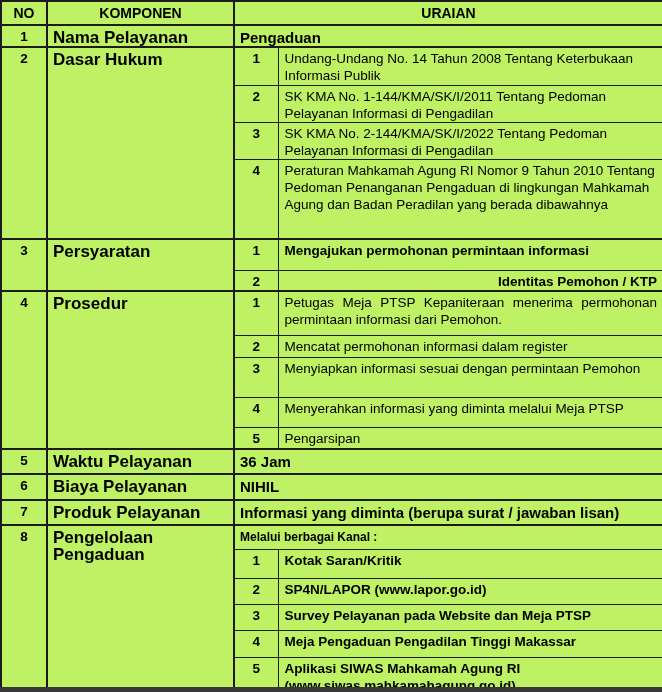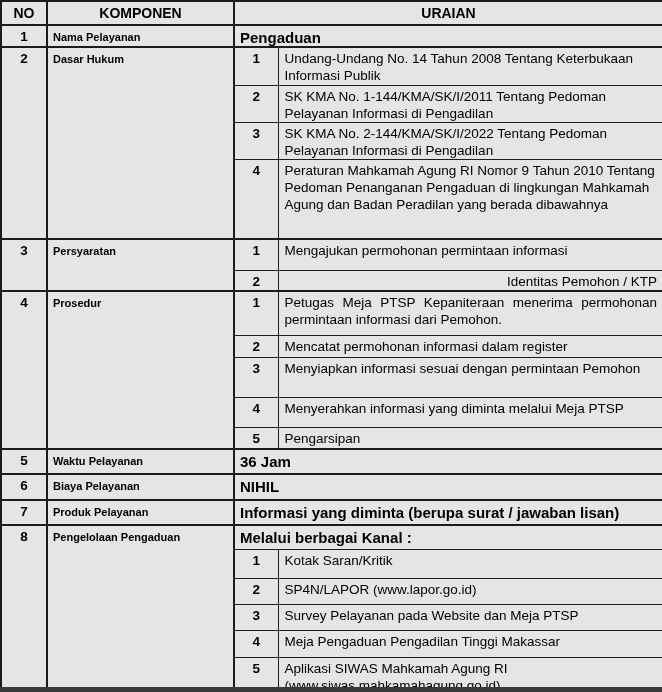--- a/index.html
+++ b/index.html
@@ -1,19 +1,19 @@
 <!DOCTYPE html>
 <html><head>
 <meta charset="utf-8">
 <style>
   html, body { margin: 0; padding: 0; }
   .page {
     width: 662px;
     height: 692px;
-    background: #e5e5e5;
+    background: #bef264;
     font-family: "Liberation Sans", sans-serif;
     color: #000;
     position: relative;
     overflow: hidden;
     box-sizing: border-box;
   }
   table.main {
     width: 662px;
     border-collapse: collapse;
     table-layout: fixed;
@@ -35,21 +35,21 @@
     text-align: center;
     font-weight: bold;
     vertical-align: top;
     padding: 3px 1px 0 1px;
     font-size: 13.5px;
   }
   td.komp {
     font-weight: bold;
     vertical-align: top;
     padding: 3px 2px 0 5px;
-    font-size: 11px;
+    font-size: 17px;
     line-height: 17px;
   }
   td.val {
     font-weight: bold;
     vertical-align: top;
     padding: 3px 2px 0 5px;
     font-size: 15px;
     line-height: 17px;
   }
   td.nest { padding: 0; vertical-align: top; }
@@ -66,26 +66,26 @@
     border-bottom: 1px solid #1c1c1c;
   }
   table.sub tr:last-child td { border-bottom: none; }
   td.snum {
     text-align: center;
     font-weight: bold;
     border-right: 1px solid #1c1c1c;
     padding: 2px 1px 0 1px;
   }
   td.stext { padding: 2px 5px 0 6px; }
-  td.stext.boldtxt { font-weight: normal; }
+  td.stext.boldtxt { font-weight: bold; }
   td.stext.just { text-align: justify; }
   td.stext.indent { padding-left: 12px; text-align: right; }
   .kanal-intro {
     font-weight: bold;
-    font-size: 15px;
+    font-size: 12px;
     line-height: 17px;
     padding: 3px 2px 0 5px;
     border-bottom: 1px solid #1c1c1c;
     height: 24px;
     box-sizing: border-box;
   }
   .bottom-bar {
     position: absolute;
     left: 0; right: 0; bottom: 0;
     height: 5px;

